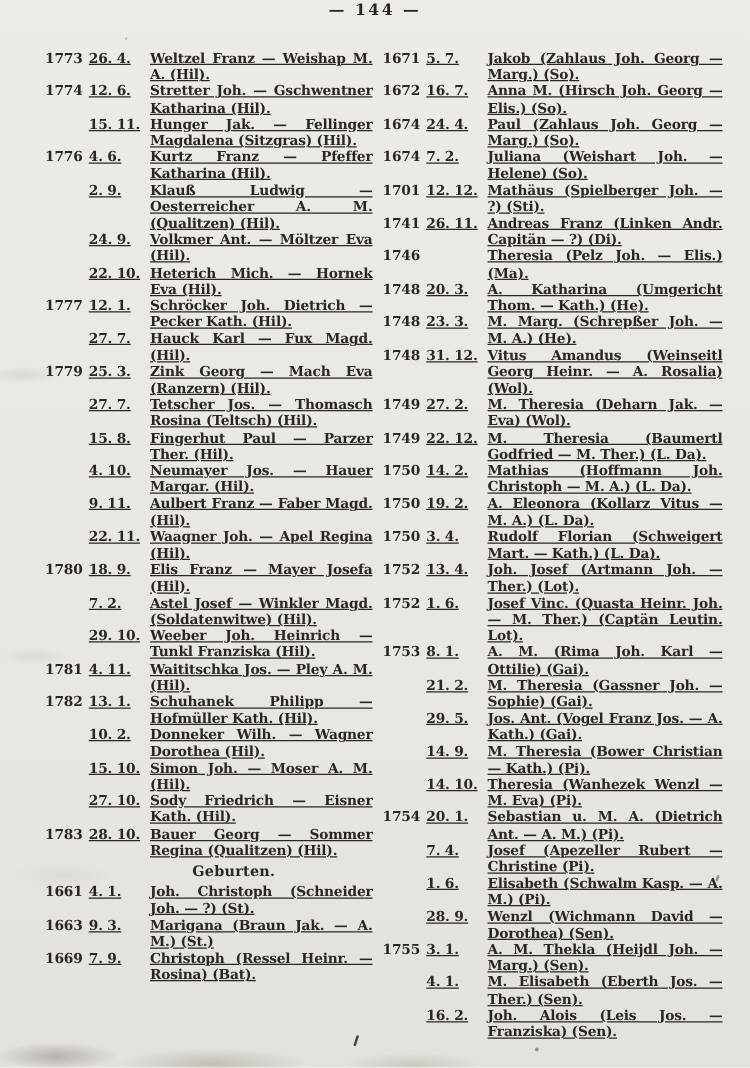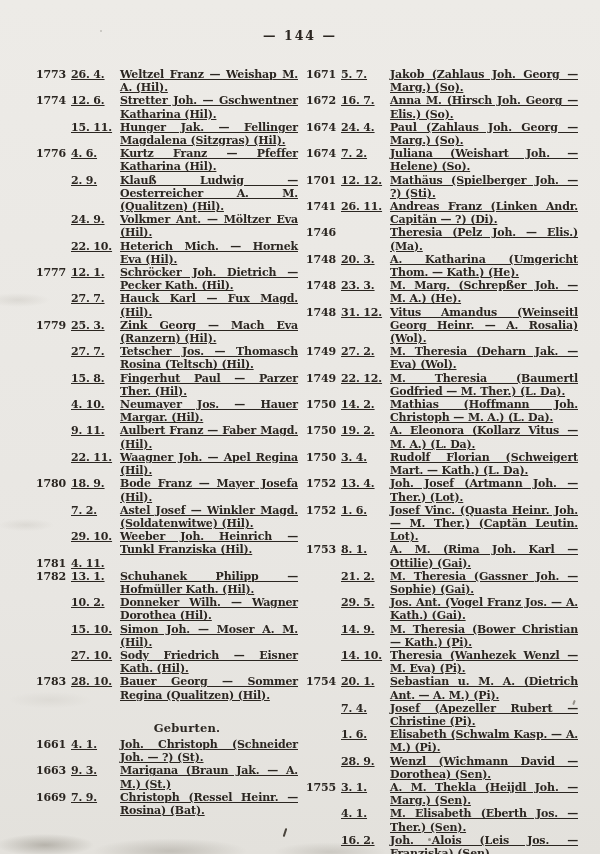--- a/index.html
+++ b/index.html
@@ -11,37 +11,37 @@
     background:
       radial-gradient(70px 16px at 45px 845px, rgba(110,104,92,.38), transparent 70%),
       radial-gradient(110px 18px at 170px 851px, rgba(120,114,102,.30), transparent 70%),
       radial-gradient(80px 14px at 330px 852px, rgba(120,114,102,.22), transparent 70%),
       radial-gradient(46px 10px at 18px 300px, rgba(140,134,122,.16), transparent 70%),
       radial-gradient(40px 9px at 26px 525px, rgba(140,134,122,.14), transparent 70%),
       radial-gradient(60px 12px at 50px 700px, rgba(140,134,122,.10), transparent 70%),
       linear-gradient(#edebe7, #e8e6e2 70%, #e3e1dc);
   }
   .page-header{
-    padding-top:28px;height:16px;text-align:center;
+    height:16px;text-align:center;
     font-size:12.5px;letter-spacing:2px;
   }
   .columns{
     display:flex;gap:8px;margin-top:24px;padding:0 22px 0 36px;
   }
   .col{font-size:11px;line-height:13.2px;letter-spacing:-0.15px;}
   .col-left{width:262px;}
   .col-right{width:272px;}
   .entry{
     display:grid;grid-template-columns:30px 44px 1fr;column-gap:5px;
   }
   .entry .y{text-align:right;white-space:nowrap;}
   .entry .d{text-align:left;white-space:nowrap;text-decoration:underline;}
   .entry .t{text-align:justify;text-justify:inter-word;text-decoration:underline;}
   .section-heading{
-    text-align:center;font-size:11.5px;margin:20px 0 3px 40px;letter-spacing:0.2px;
+    text-align:center;font-size:11.5px;margin:4px 0 3px 40px;letter-spacing:0.2px;
   }
   .scan-tick{
     position:absolute;left:284px;top:828px;width:2px;height:9px;
     background:#4a443c;transform:rotate(18deg);border-radius:1px;
   }
   .scan-dot{
     position:absolute;width:3px;height:3px;border-radius:50%;background:rgba(80,74,64,.55);
   }
   .dot-a{left:573px;top:700px;width:2px;height:5px;transform:rotate(20deg);border-radius:1px;}
   .dot-b{left:428px;top:838px;}
@@ -145,39 +145,40 @@
 
           <div class="entry">
             <span class="y"></span>
             <span class="d">22. 11.</span>
             <span class="t">Waagner Joh. — Apel Regina (Hil).</span>
           </div>
 
           <div class="entry">
             <span class="y">1780</span>
             <span class="d">18. 9.</span>
-            <span class="t">Bode Franz — Mayer Josefa (Hil).</span>
+            <span class="t">Elis Franz — Mayer Josefa (Hil).</span>
           </div>
 
           <div class="entry">
             <span class="y"></span>
             <span class="d">7. 2.</span>
             <span class="t">Astel Josef — Winkler Magd. (Soldatenwitwe) (Hil).</span>
           </div>
 
 
           <div class="entry">
             <span class="y"></span>
             <span class="d">29. 10.</span>
             <span class="t">Weeber Joh. Heinrich — Tunkl Franziska (Hil).</span>
           </div>
 
           <div class="entry">
             <span class="y">1781</span>
             <span class="d">4. 11.</span>
+            <span class="t">Waititschka Jos. — Pley A. M. (Hil).</span>
           </div>
 
           <div class="entry">
             <span class="y">1782</span>
             <span class="d">13. 1.</span>
             <span class="t">Schuhanek Philipp — Hofmüller Kath. (Hil).</span>
           </div>
 
           <div class="entry">
             <span class="y"></span>

